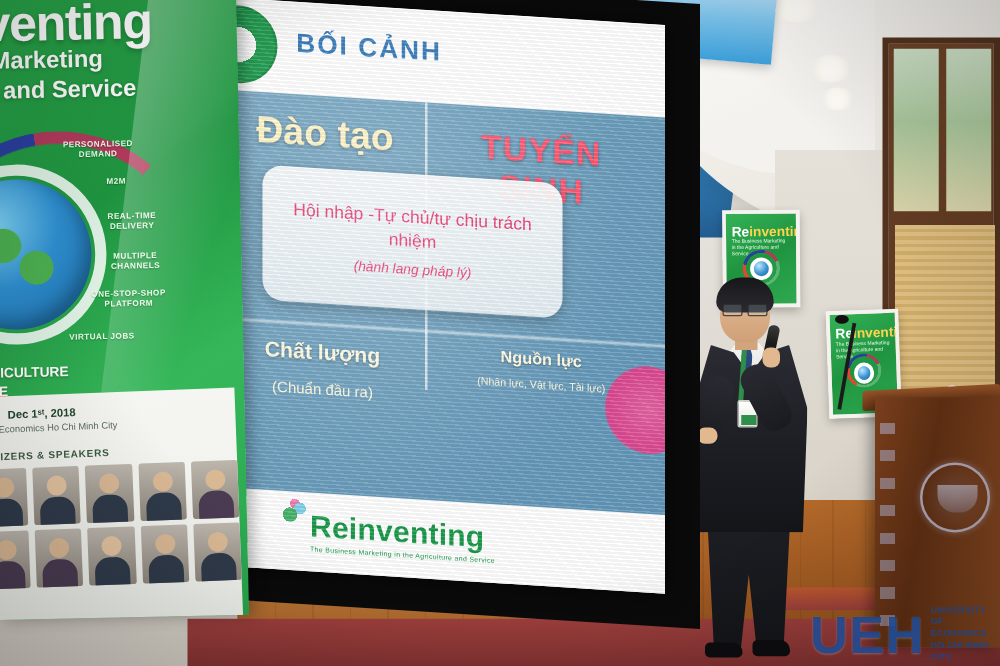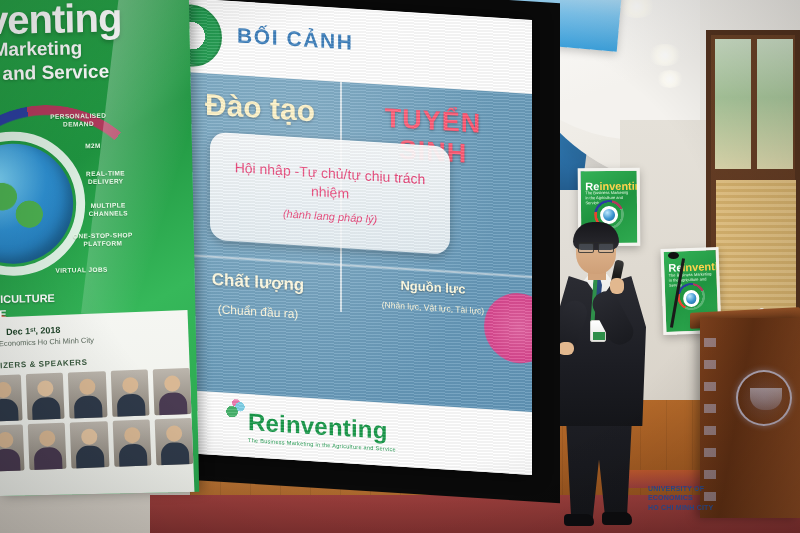--- a/index.html
+++ b/index.html
@@ -611,20 +611,21 @@
           <div class="hs f"></div>
           <div class="hs g"></div>
           <div class="hs"></div>
           <div class="hs"></div>
         </div>
       </div>
     </div>
   </div>
 
   <div class="watermark">
+    <div class="wm-ueh">UEH</div>
     <div>
       <div class="wm-sub">UNIVERSITY OF</div>
       <div class="wm-sub">ECONOMICS</div>
       <div class="wm-sub">HO CHI MINH CITY</div>
     </div>
   </div>
 
   <div class="vignette"></div>
 </div>
 

